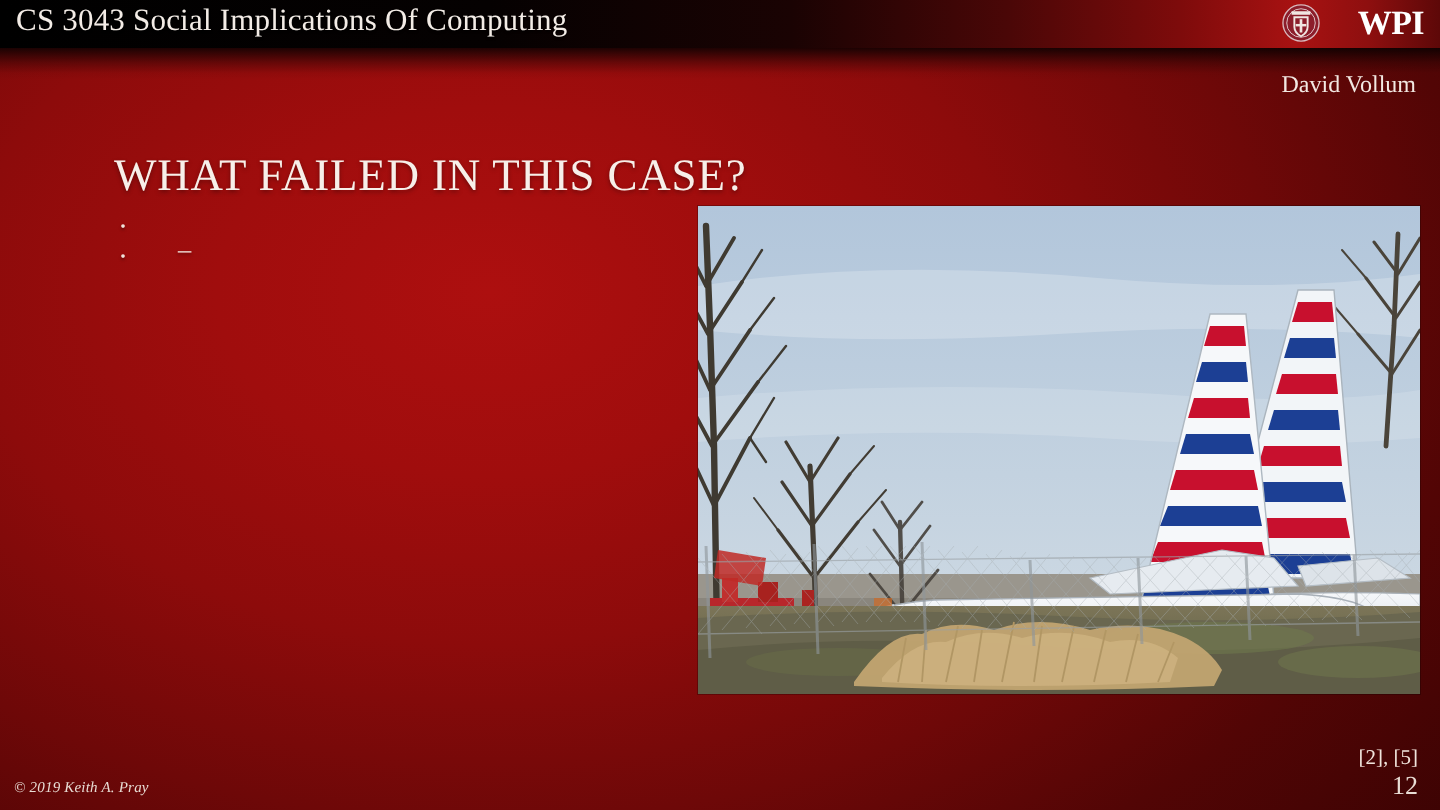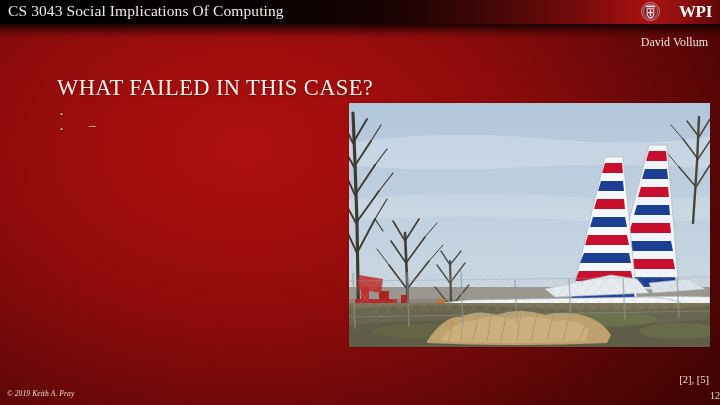--- a/index.html
+++ b/index.html
@@ -169,22 +169,22 @@
   }
   #footer-citation {
     position: absolute;
     right: 11px; bottom: 20px;
     font-size: 10.5px;
     color: #f0e4dc;
     white-space: nowrap;
   }
   #footer-pagenum {
     position: absolute;
-    right: 0; bottom: 4px;
-    font-size: 10px;
+    right: 11px; bottom: 4px;
+    font-size: 13px;
     color: #e8dcd4;
     white-space: nowrap;
   }
 </style>
 </head>
 <body>
 
 <div id="slide">
 
   <div id="header-bar"></div>

